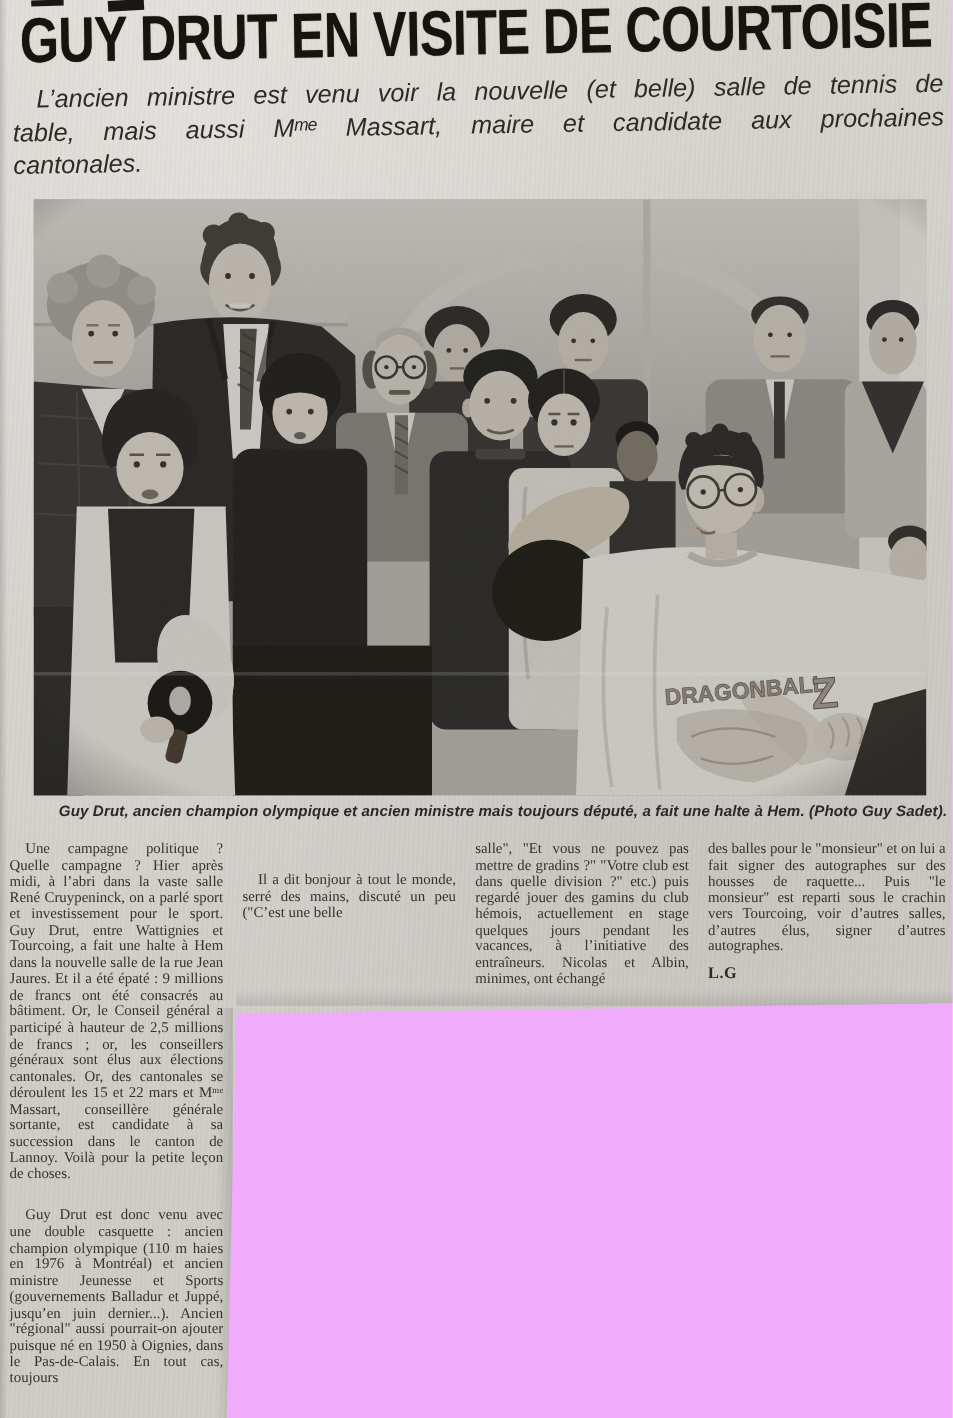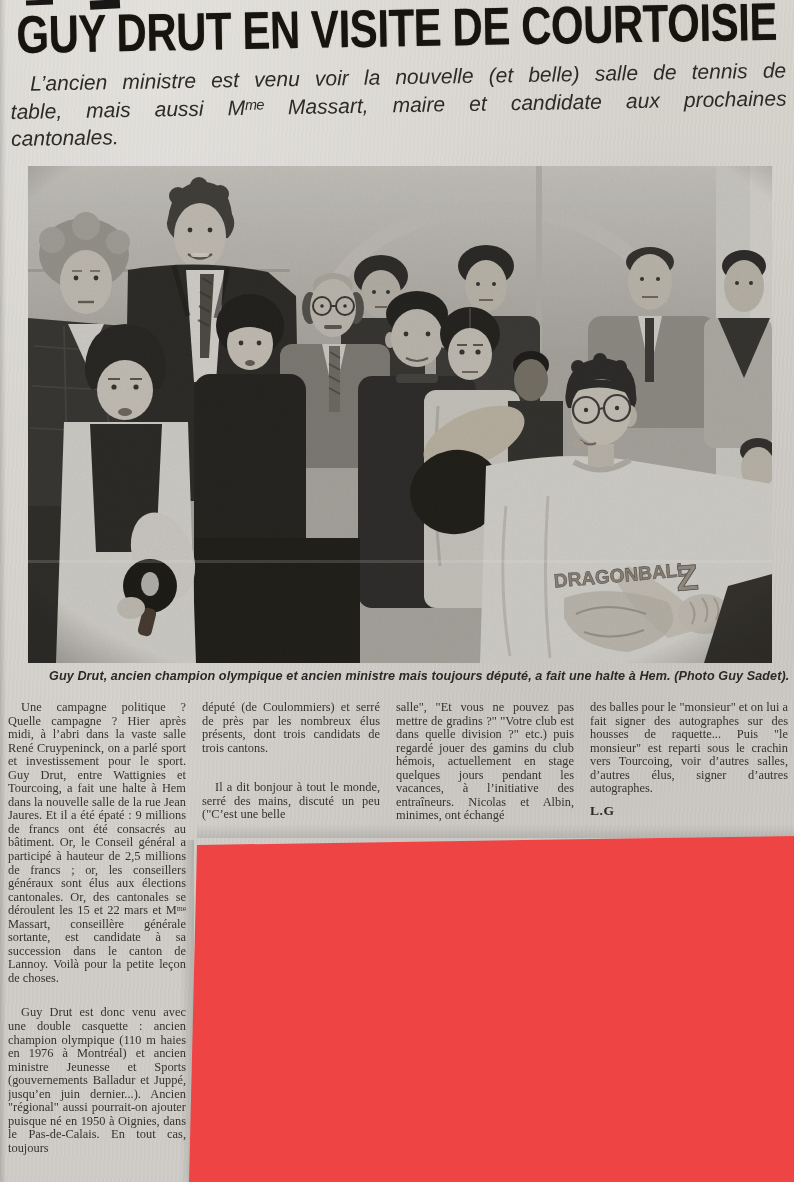--- a/index.html
+++ b/index.html
@@ -1,16 +1,16 @@
 <!DOCTYPE html>
 <html lang="fr"><head>
 <meta charset="utf-8">
 <style>
   html,body{margin:0;padding:0;}
-  #stage{position:relative;width:794px;height:1182px;background:#ef4444;overflow:hidden;
+  #stage{position:relative;width:794px;height:1182px;background:#f0abfc;overflow:hidden;
          font-family:"Liberation Serif","DejaVu Serif","DejaVu Sans",serif;}
   .paper{position:absolute;left:0;top:0;width:794px;height:1182px;
     background:
       radial-gradient(ellipse at 20% 6%, rgba(255,255,255,0.30), transparent 55%),
       radial-gradient(ellipse at 75% 55%, rgba(0,0,0,0.04), transparent 60%),
       repeating-linear-gradient(93deg, rgba(0,0,0,0.016) 0 2px, rgba(255,255,255,0.022) 2px 4px),
       linear-gradient(180deg,#d7d4ce 0%,#d1cec9 35%,#cfccc7 100%);
     clip-path:polygon(0 0,794px 0,794px 836px,197px 845px,189px 1182px,0 1182px);}
   .edge-left{position:absolute;left:0;top:0;width:6px;height:1182px;
     background:linear-gradient(90deg,rgba(0,0,0,0.14),rgba(0,0,0,0));}
@@ -285,21 +285,20 @@
     </figure>
 
     <div class="caption">Guy Drut, ancien champion olympique et ancien ministre mais toujours député, a fait une halte à Hem. (Photo Guy Sadet).</div>
 
     <div class="columns">
       <div class="col">
         <p class="para indent">Une campagne politique ? Quelle campagne ? Hier après midi, à l’abri dans la vaste salle René Cruypeninck, on a parlé sport et investissement pour le sport. Guy Drut, entre Wattignies et Tourcoing, a fait une halte à Hem dans la nouvelle salle de la rue Jean Jaures. Et il a été épaté : 9 millions de francs ont été consacrés au bâtiment. Or, le Conseil général a participé à hauteur de 2,5 millions de francs ; or, les conseillers généraux sont élus aux élections cantonales. Or, des cantonales se déroulent les 15 et 22 mars et Mᵐᵉ Massart, conseillère générale sortante, est candidate à sa succession dans le canton de Lannoy. Voilà pour la petite leçon de choses.</p>
         <p class="para indent gap">Guy Drut est donc venu avec une double casquette : ancien champion olympique (110 m haies en 1976 à Montréal) et ancien ministre Jeunesse et Sports (gouvernements Balladur et Juppé, jusqu’en juin dernier...). Ancien "régional" aussi pourrait-on ajouter puisque né en 1950 à Oignies, dans le Pas-de-Calais. En tout cas, toujours</p>
       </div>
       <div class="col">
-        <p class="para">député (de Coulommiers) et serré de près par les nombreux élus présents, dont trois candidats de trois cantons.</p>
         <p class="para indent gap2">Il a dit bonjour à tout le monde, serré des mains, discuté un peu ("C’est une belle</p>
       </div>
       <div class="col">
         <p class="para">salle", "Et vous ne pouvez pas mettre de gradins ?" "Votre club est dans quelle division ?" etc.) puis regardé jouer des gamins du club hémois, actuellement en stage quelques jours pendant les vacances, à l’initiative des entraîneurs. Nicolas et Albin, minimes, ont échangé</p>
       </div>
       <div class="col col4">
         <p class="para">des balles pour le "monsieur" et on lui a fait signer des autographes sur des housses de raquette... Puis "le monsieur" est reparti sous le crachin vers Tourcoing, voir d’autres salles, d’autres élus, signer d’autres autographes.</p>
         <div class="signature">L.G</div>
       </div>
     </div>

